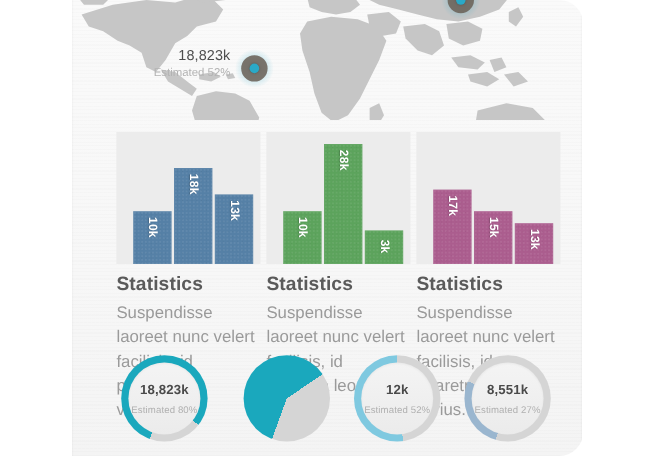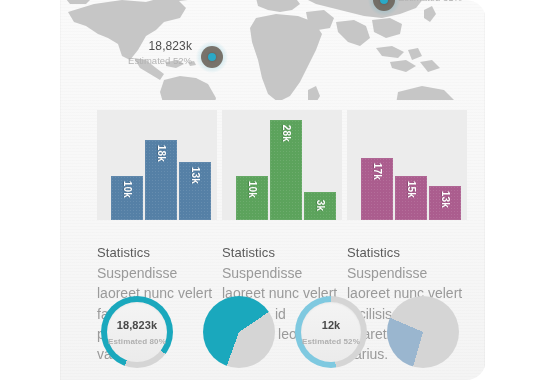--- a/index.html
+++ b/index.html
@@ -66,40 +66,40 @@
   .bar-label{
     position:absolute;left:50%;top:8px;
     transform:translateX(-50%) rotate(90deg);
     transform-origin:center center;
     white-space:nowrap;
     font-size:10px;color:#ffffff;font-weight:700;
     text-shadow:0 1px 1px rgba(0,0,0,0.22);
     letter-spacing:0.2px;
   }
   .card-title{
-    margin-top:25px;font-size:13px;font-weight:400;color:#5a5a5a;letter-spacing:0.1px;
+    margin-top:9px;font-size:16px;font-weight:700;color:#5a5a5a;letter-spacing:0.1px;
   }
   .card-desc{
     margin-top:3px;font-size:14px;line-height:1.45;color:#9a9a9a;width:118px;
   }
 
   
   #donuts{position:absolute;left:0;top:296px;width:550px;height:84px;}
   .donut{position:absolute;top:0;width:72px;height:72px;}
   .donut-ring{
     position:absolute;left:0;top:0;width:72px;height:72px;border-radius:50%;
   }
   .donut-hole{
     position:absolute;left:6px;top:6px;width:60px;height:60px;border-radius:50%;
     background:linear-gradient(180deg,#f4f4f4 0%,#ebebeb 100%);
     box-shadow:inset 0 1px 2px rgba(0,0,0,0.05);
     display:flex;flex-direction:column;align-items:center;justify-content:center;
   }
   .donut-value{font-size:11px;font-weight:700;color:#4a4a4a;letter-spacing:0.1px;}
-  .donut-est{font-size:8px;color:#b0b0b0;margin-top:6px;letter-spacing:0.1px;font-weight:bold;}
+  .donut-est{font-size:8px;color:#b0b0b0;margin-top:6px;letter-spacing:0.1px;}
 </style>
 </head>
 <body>
 
 <div id="stage">
 
   <div id="panel"></div>
 
   <div id="map-section">
     <svg id="map-svg" width="425" height="190" viewBox="0 0 425 190">
@@ -239,17 +239,21 @@
     <div class="donut" style="left:295px;text-align:right;">
       <div class="donut-ring" style="background:conic-gradient(from 172deg, #7fc9e0 0% 52%, #d5d5d5 52% 100%);"></div>
       <div class="donut-hole">
         <div class="donut-value">12k</div>
         <div class="donut-est">Estimated 52%</div>
       </div>
     </div>
 
     <div class="donut" style="left:387px;">
       <div class="donut-ring" style="background:conic-gradient(from 196deg, #9ab6cf 0% 27%, #d5d5d5 27% 100%);"></div>
+      <div class="donut-hole">
+        <div class="donut-value">8,551k</div>
+        <div class="donut-est">Estimated 27%</div>
+      </div>
     </div>
 
   </div>
 
 </div>
 
 </body></html>

